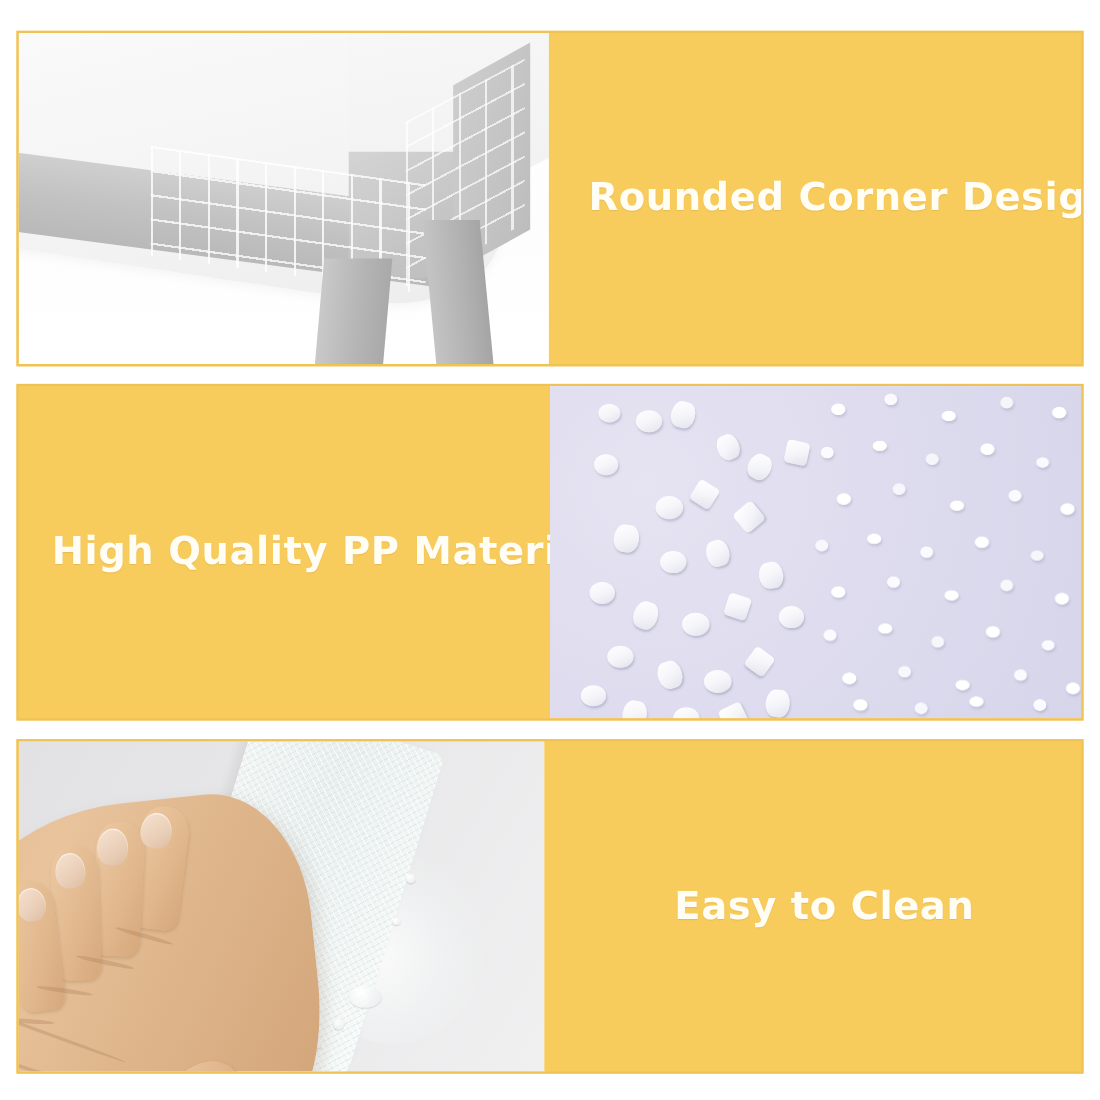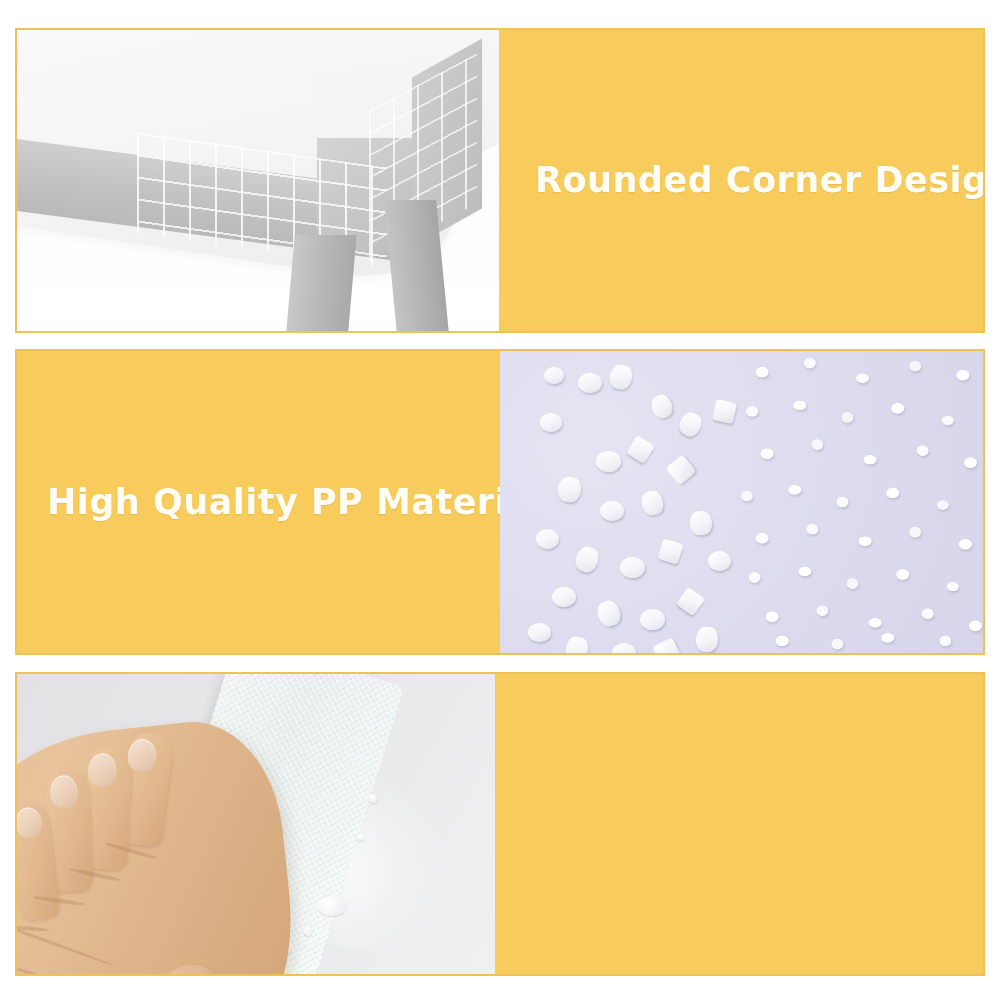--- a/index.html
+++ b/index.html
@@ -411,15 +411,18 @@
           <div class="knuckle-line" style="left:74px;  top:162px; width:52px; height:4px;  transform:rotate(14deg);"></div>
           <div class="knuckle-line" style="left:40px;  top:186px; width:48px; height:4px;  transform:rotate(10deg);"></div>
           <div class="knuckle-line" style="left:6px;   top:200px; width:150px; height:3px; transform:rotate(26deg);"></div>
           <div class="knuckle-line" style="left:0px;   top:232px; width:130px; height:3px; transform:rotate(24deg);"></div>
         </div>
 
         <div class="finger" style="left:142px; top:292px; width:62px; height:60px; border-radius:46% 46% 40% 40% / 40% 40% 48% 48%; transform:rotate(-24deg); background:linear-gradient(120deg,#ecc8a2,#d9ab80);"></div>
       </div>
     </div>
 
+    <div class="caption-area">
+      <div class="caption">Easy to Clean</div>
+    </div>
   </section>
 
 </div>
 
 </body></html>

